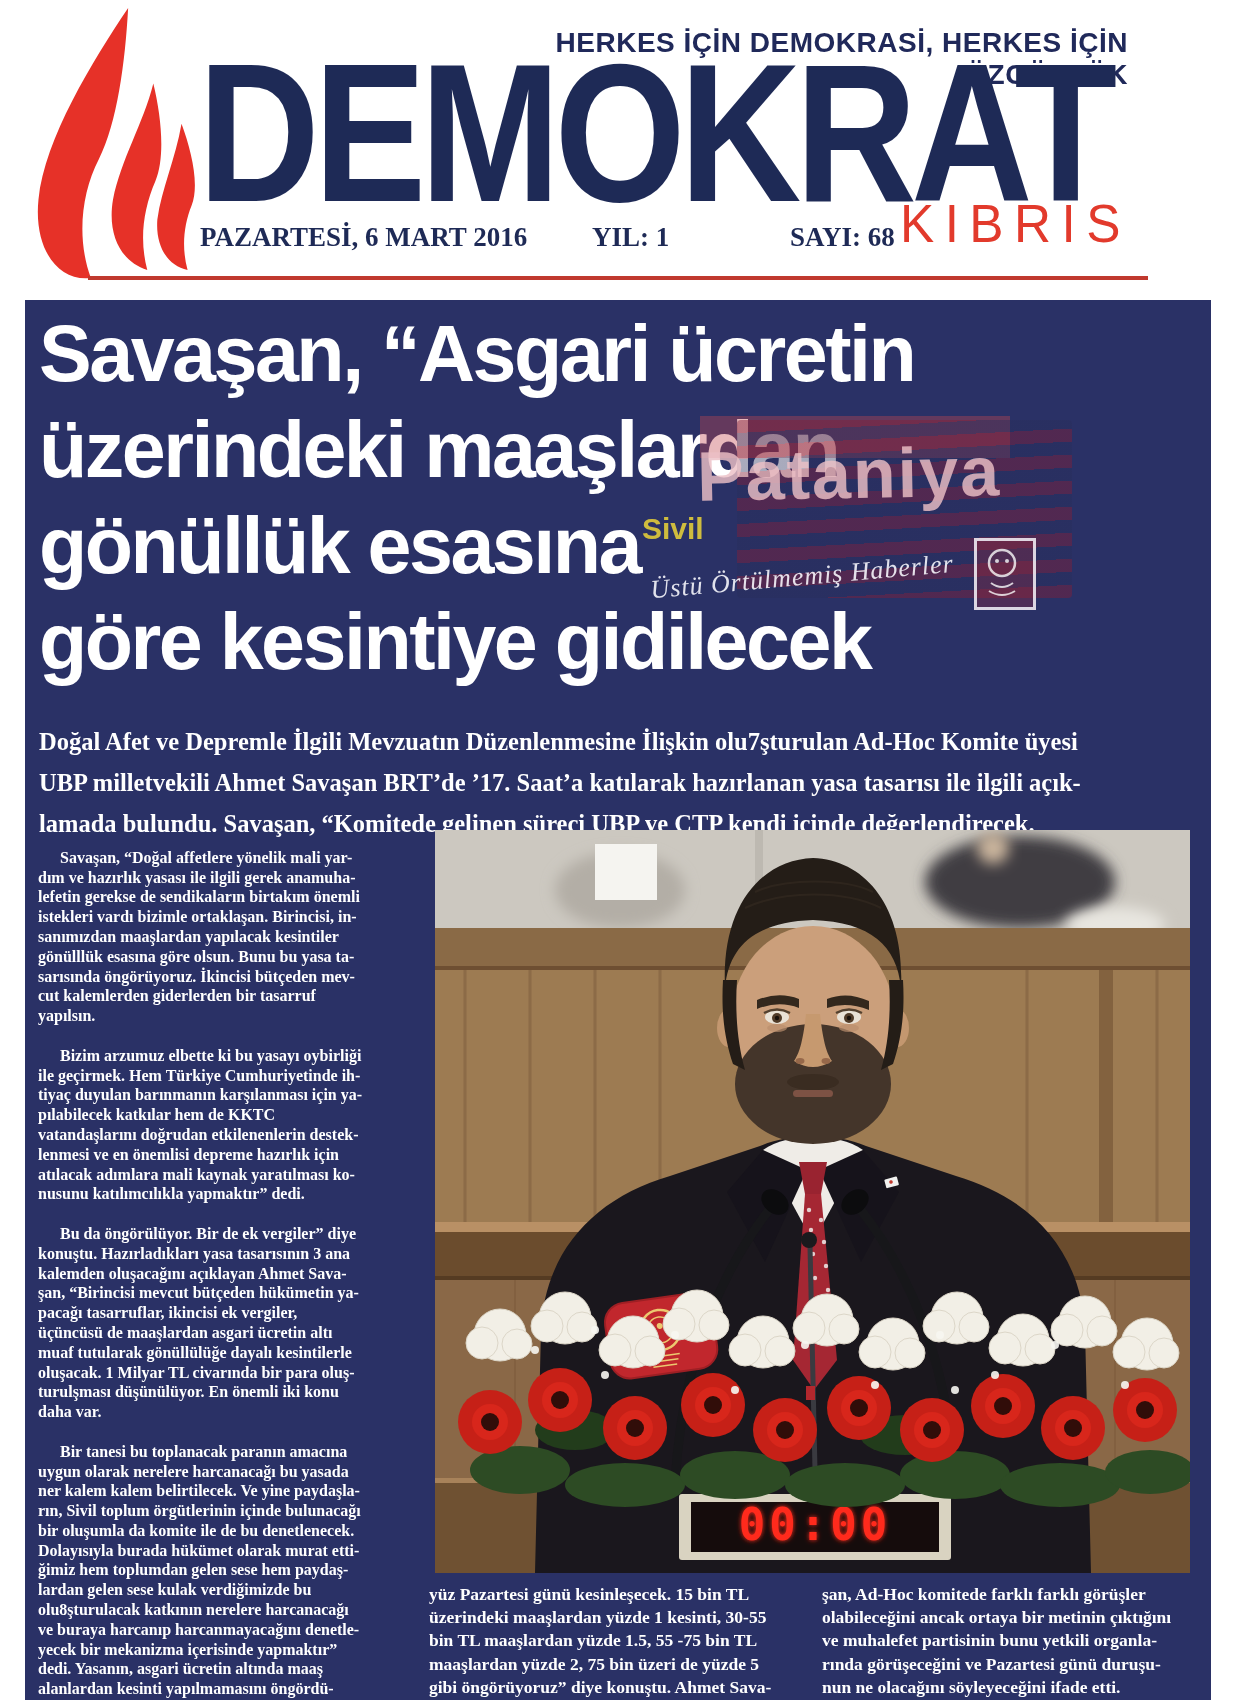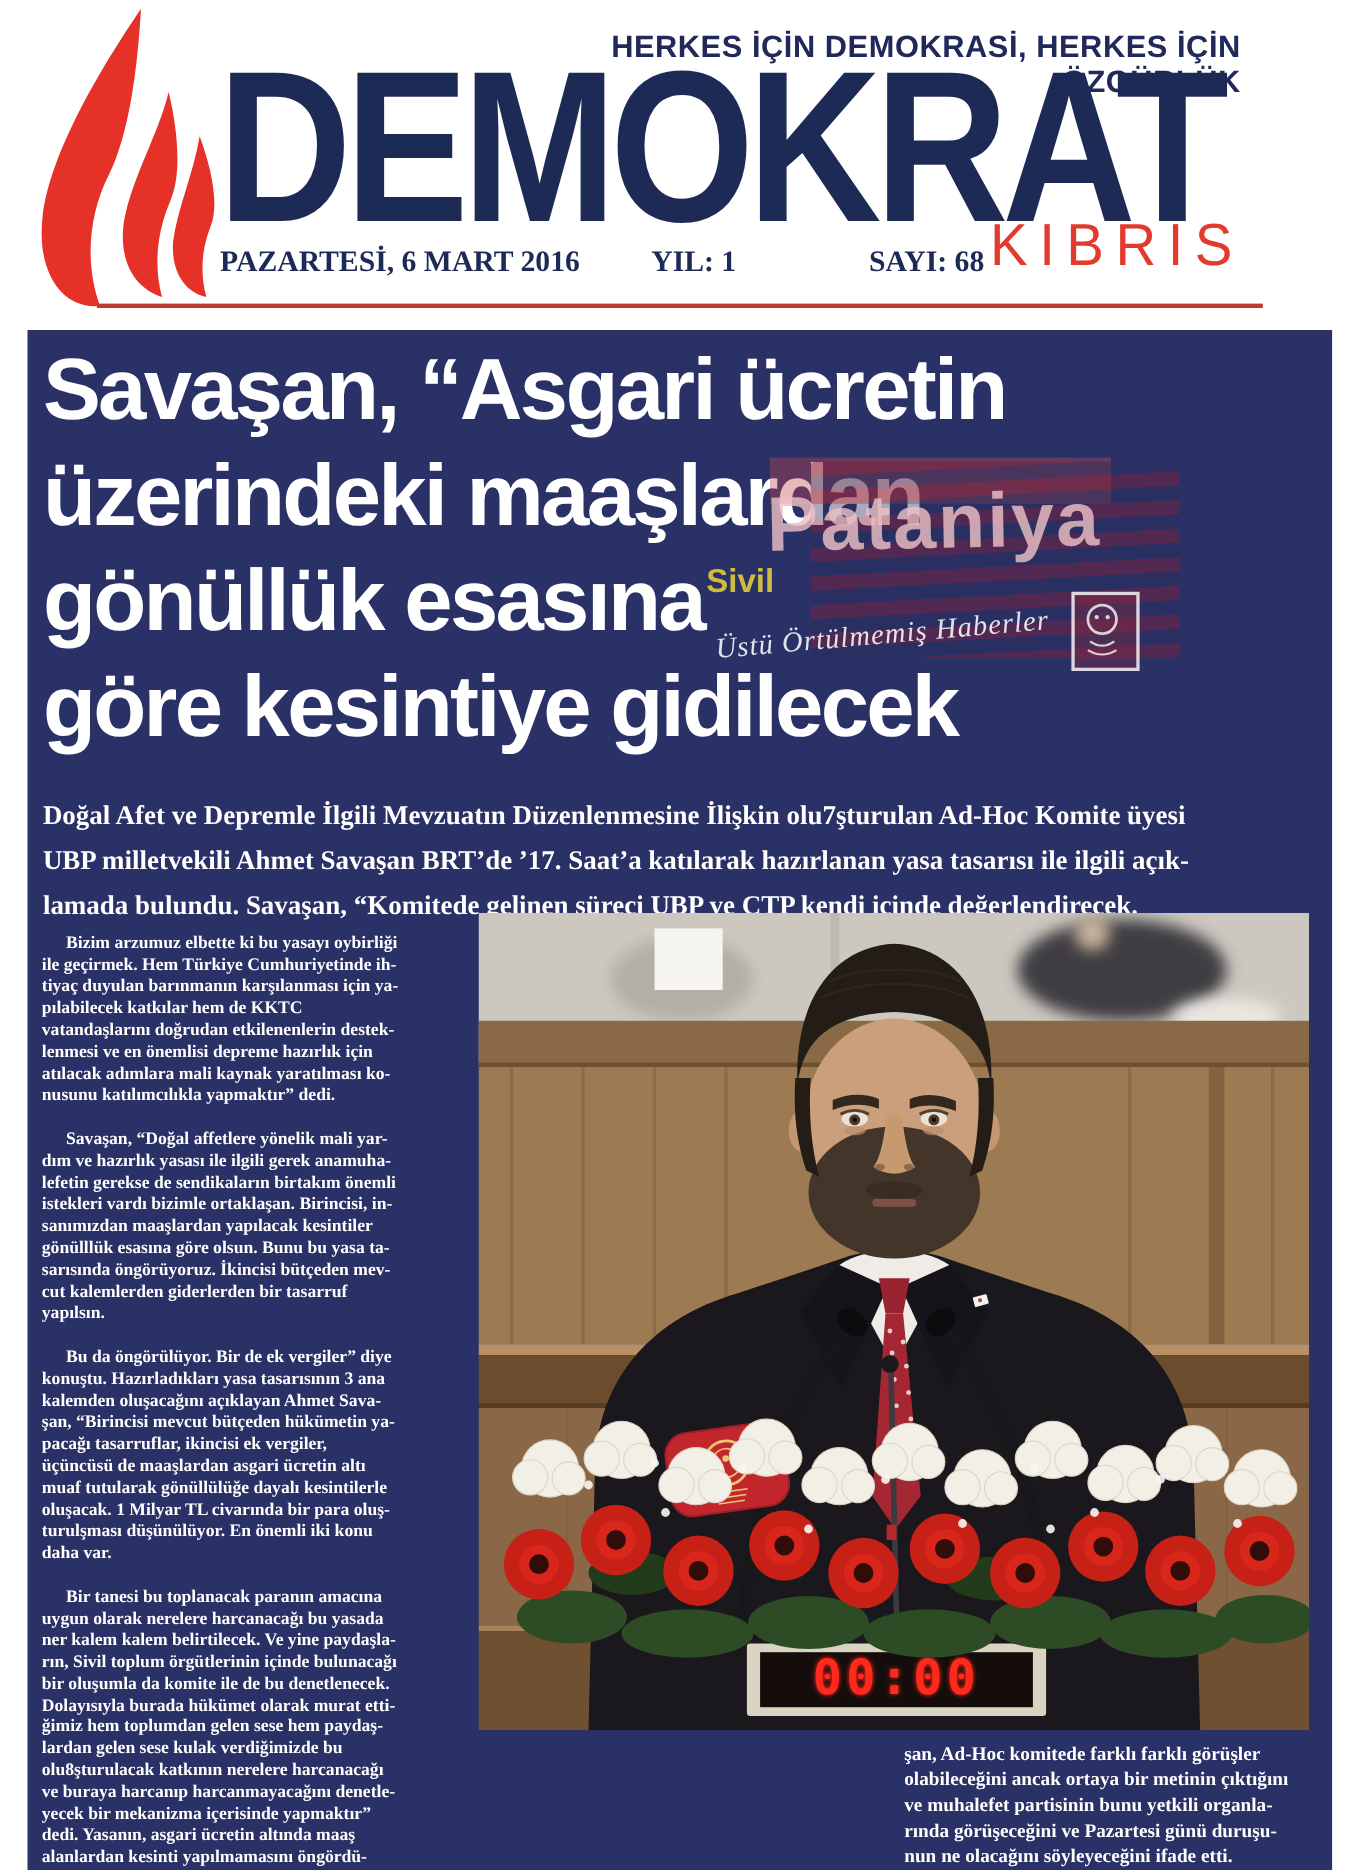--- a/index.html
+++ b/index.html
@@ -86,37 +86,37 @@
           <path d="M14,42 q11,8 22,0 M12,50 q13,8 26,0" stroke="rgba(250,250,250,.8)" stroke-width="2" fill="none"></path>
         </svg>
       </div>
     </div>
 
     <div class="abs serifb pre subhead">Doğal Afet ve Depremle İlgili Mevzuatın Düzenlenmesine İlişkin olu7şturulan Ad-Hoc Komite üyesi
 UBP milletvekili Ahmet Savaşan BRT’de ’17. Saat’a katılarak hazırlanan yasa tasarısı ile ilgili açık-
 lamada bulundu. Savaşan, “Komitede gelinen süreci UBP ve CTP kendi içinde değerlendirecek.</div>
 
     <div class="abs serifb pre bodycol">
-      <p>Bizim arzumuz elbette ki bu yasayı oybirliği
-ile geçirmek. Hem Türkiye Cumhuriyetinde ih-
-tiyaç duyulan barınmanın karşılanması için ya-
-pılabilecek katkılar hem de KKTC
-vatandaşlarını doğrudan etkilenenlerin destek-
-lenmesi ve en önemlisi depreme hazırlık için
-atılacak adımlara mali kaynak yaratılması ko-
-nusunu katılımcılıkla yapmaktır” dedi.</p>
       <p>Savaşan, “Doğal affetlere yönelik mali yar-
 dım ve hazırlık yasası ile ilgili gerek anamuha-
 lefetin gerekse de sendikaların birtakım önemli
 istekleri vardı bizimle ortaklaşan. Birincisi, in-
 sanımızdan maaşlardan yapılacak kesintiler
 gönülllük esasına göre olsun. Bunu bu yasa ta-
 sarısında öngörüyoruz. İkincisi bütçeden mev-
 cut kalemlerden giderlerden bir tasarruf
 yapılsın.</p>
+      <p>Bizim arzumuz elbette ki bu yasayı oybirliği
+ile geçirmek. Hem Türkiye Cumhuriyetinde ih-
+tiyaç duyulan barınmanın karşılanması için ya-
+pılabilecek katkılar hem de KKTC
+vatandaşlarını doğrudan etkilenenlerin destek-
+lenmesi ve en önemlisi depreme hazırlık için
+atılacak adımlara mali kaynak yaratılması ko-
+nusunu katılımcılıkla yapmaktır” dedi.</p>
       <p>Bu da öngörülüyor. Bir de ek vergiler” diye
 konuştu. Hazırladıkları yasa tasarısının 3 ana
 kalemden oluşacağını açıklayan Ahmet Sava-
 şan, “Birincisi mevcut bütçeden hükümetin ya-
 pacağı tasarruflar, ikincisi ek vergiler,
 üçüncüsü de maaşlardan asgari ücretin altı
 muaf tutularak gönüllülüğe dayalı kesintilerle
 oluşacak. 1 Milyar TL civarında bir para oluş-
 turulşması düşünülüyor. En önemli iki konu
 daha var.</p>
@@ -385,19 +385,24 @@
           <circle cx="505" cy="505" r="4"></circle>
             <circle cx="560" cy="545" r="4"></circle>
             <circle cx="620" cy="515" r="4"></circle>
           <circle cx="690" cy="555" r="4"></circle>
             <circle cx="160" cy="500" r="4"></circle>
             <circle cx="520" cy="560" r="4"></circle>
         </g>
       </g>
     </svg>
 
+    <div class="abs serifb pre botcol" style="left:404px">yüz Pazartesi günü kesinleşecek. 15 bin TL
+üzerindeki maaşlardan yüzde 1 kesinti, 30-55
+bin TL maaşlardan yüzde 1.5, 55 -75 bin TL
+maaşlardan yüzde 2, 75 bin üzeri de yüzde 5
+gibi öngörüyoruz” diye konuştu. Ahmet Sava-</div>
     <div class="abs serifb pre botcol" style="left:797px;width:378px">şan, Ad-Hoc komitede farklı farklı görüşler
 olabileceğini ancak ortaya bir metinin çıktığını
 ve muhalefet partisinin bunu yetkili organla-
 rında görüşeceğini ve Pazartesi günü duruşu-
 nun ne olacağını söyleyeceğini ifade etti.</div>
   </div>
 </div>
 
 </body></html>

